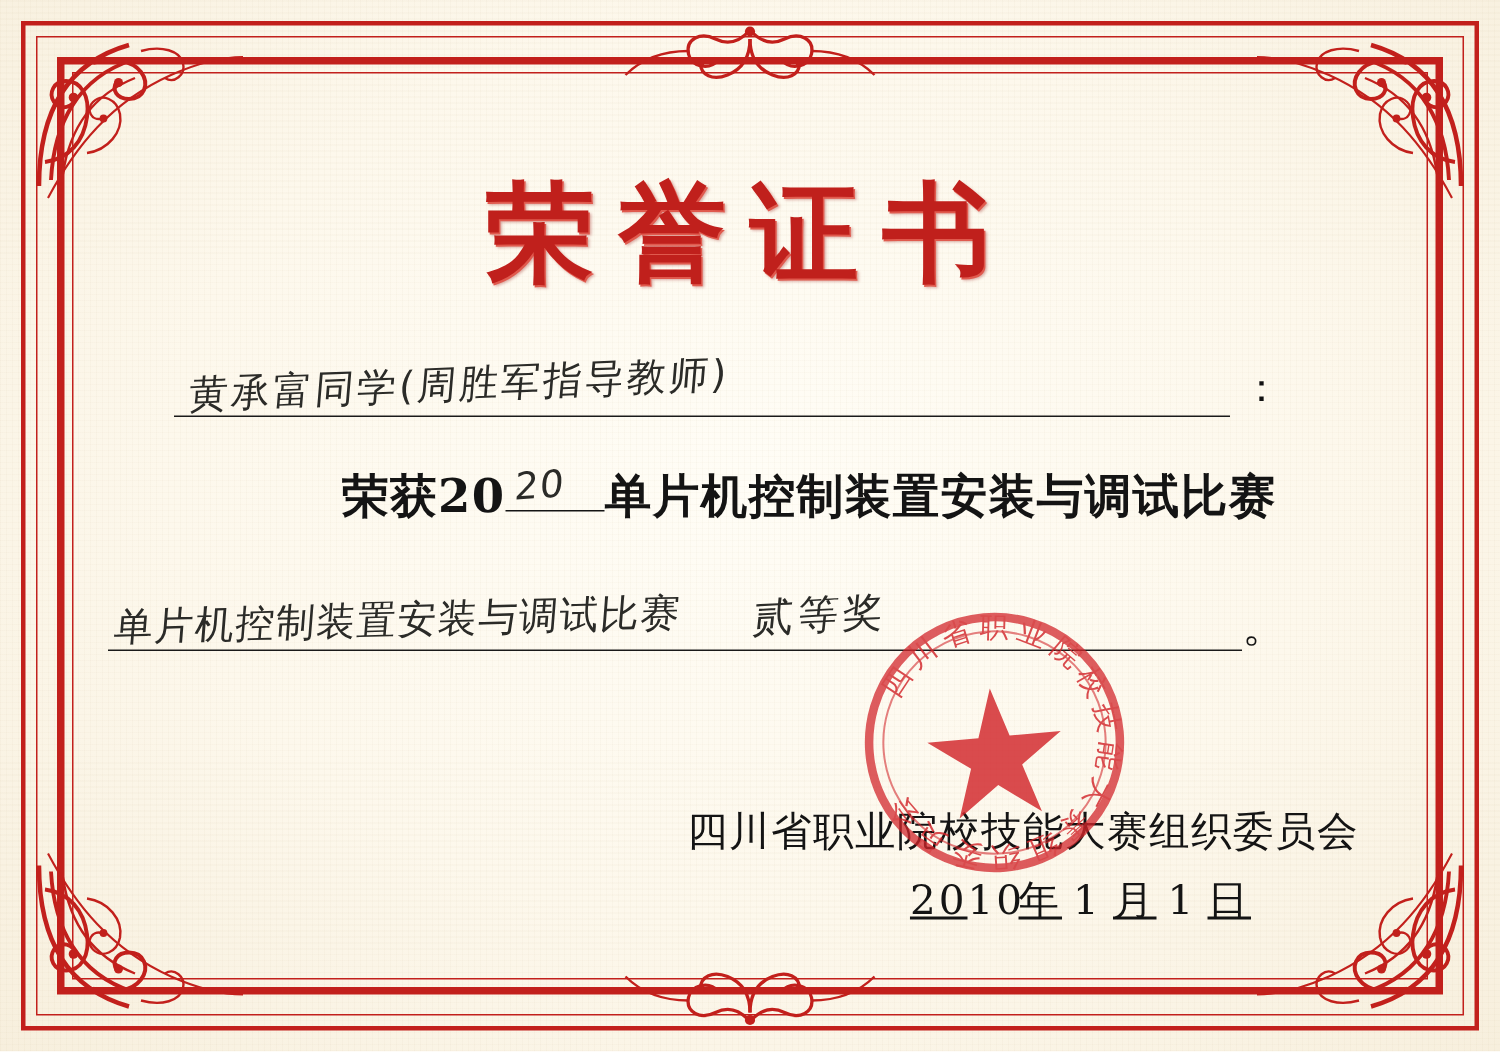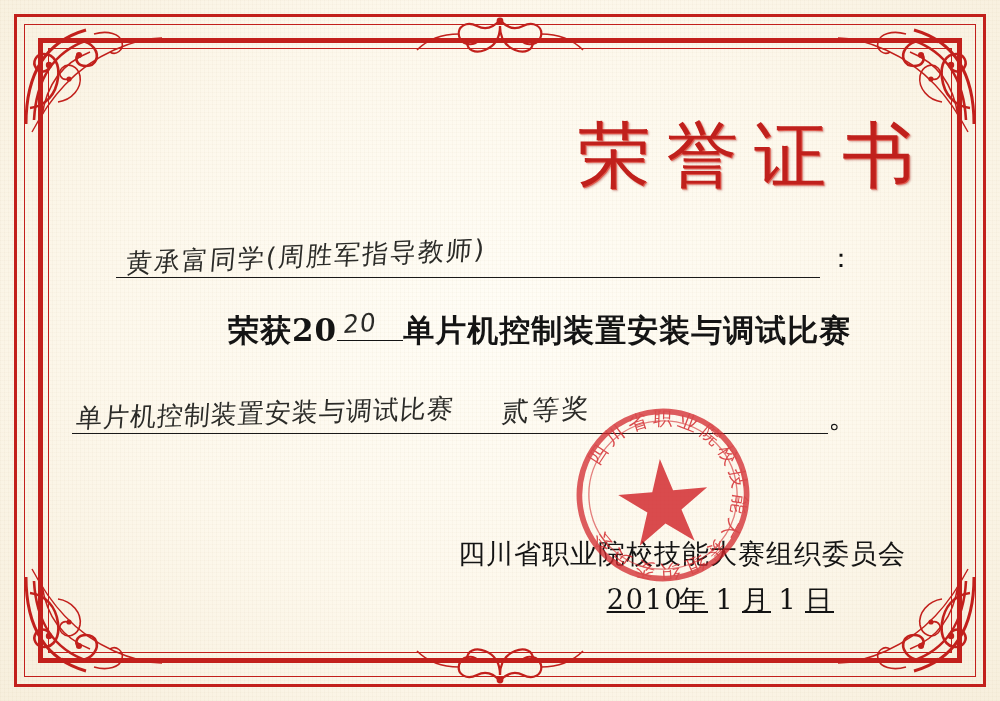--- a/index.html
+++ b/index.html
@@ -83,24 +83,24 @@
   
   .content {
     position: absolute;
     left: 70px; right: 70px; top: 70px; bottom: 70px;
   }
 
   .title {
     position: absolute;
     top: 38px;
     left: 0; right: 0;
-    text-align: right;
+    text-align: center;
     font-family: "DejaVu Serif", serif;
     font-size: 72px;
-    font-weight: normal;
+    font-weight: bold;
     letter-spacing: 16px;
     color: #c0201c;
     text-shadow:
       1px 1px 0 #e05a4e,
       2px 2px 2px rgba(150,20,16,0.35);
   }
 
   .recipient-row {
     position: absolute;
     top: 168px;

